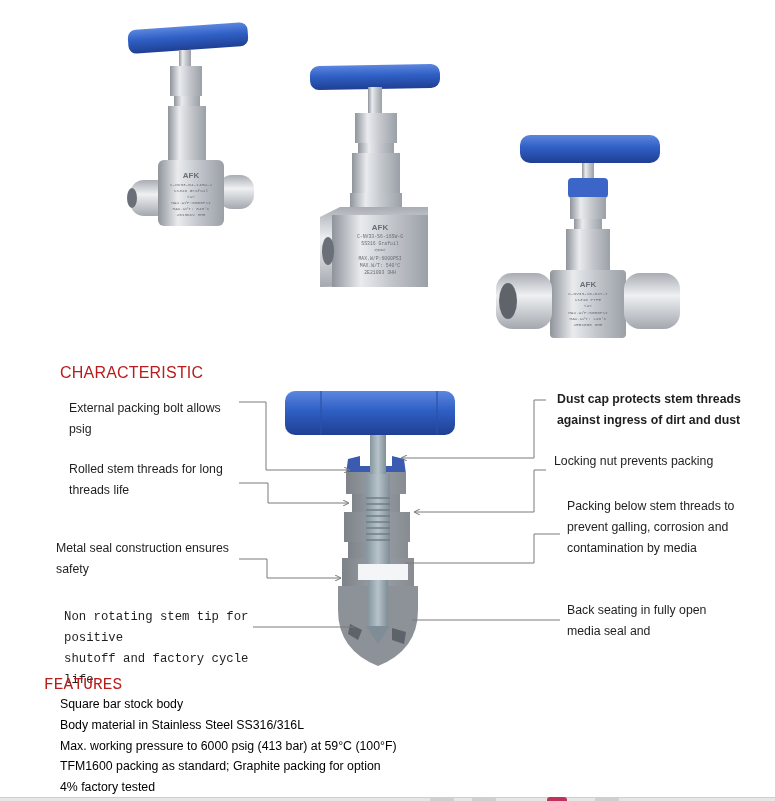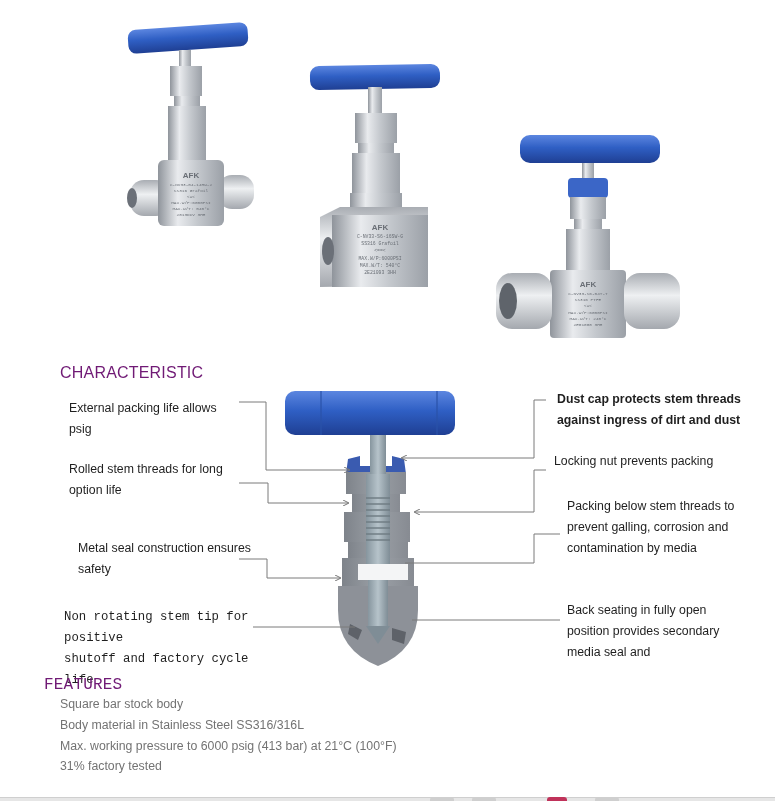--- a/index.html
+++ b/index.html
@@ -1,21 +1,21 @@
 <!DOCTYPE html>
 <html><head>
 <meta charset="utf-8">
 <style>
   html, body { margin:0; padding:0; background:#ffffff; }
   body { width:775px; height:801px; position:relative; overflow:hidden;
          font-family:"Liberation Sans", "DejaVu Sans", sans-serif; color:#1a1a1a; }
   .abs { position:absolute; }
-  .heading { font-size:16px; letter-spacing:0.2px; color:#701a75; }
+  .heading { font-size:16px; letter-spacing:0.2px; color:#b91c1c; }
   .callout { font-size:12.3px; line-height:21px; color:#1f1f1f; }
-  .feat { font-size:12.3px; line-height:20.8px; color:#737373; }
+  .feat { font-size:12.3px; line-height:20.8px; color:#000000; }
   .bottom-strip { position:absolute; left:0; top:797px; width:775px; height:4px; background:#e6e6e6; border-top:1px solid #cfcfcf; }
   .strip-dot { position:absolute; top:797px; height:4px; border-radius:3px 3px 0 0; }
   svg { position:absolute; overflow:visible; }
 </style>
 </head>
 <body>
 
 <div class="abs" style="left:100px;top:20px;width:200px;height:230px;">
   <svg width="200" height="230" viewBox="0 0 200 230">
     <defs>
@@ -100,28 +100,28 @@
       <text x="98" y="189">MAX.W/P:6000PSI</text>
         <text x="98" y="195">MAX.W/T: 240°C</text>
         <text x="98" y="201">2E01008 3HH</text>
     </g>
   </svg>
 </div>
 
 <div class="abs heading" style="left:60px;top:364px;">CHARACTERISTIC</div>
 
 <div class="abs callout" style="left:69px;top:398px;width:200px;">
-  <div>External packing life allows</div>
+  <div>External packing bolt allows</div>
   <div>psig</div>
 </div>
 <div class="abs callout" style="left:69px;top:459px;width:200px;">
   <div>Rolled stem threads for long</div>
-  <div>option life</div>
-</div>
-<div class="abs callout" style="left:78px;top:538px;width:210px;">
+  <div>threads life</div>
+</div>
+<div class="abs callout" style="left:56px;top:538px;width:210px;">
   <div>Metal seal construction ensures</div>
   <div>safety</div>
 </div>
 <div class="abs callout" style="left:64px;top:607px;width:220px;font-family:Liberation Mono, monospace;">
   <div>Non rotating stem tip for positive</div>
   <div>shutoff and factory cycle life</div>
 </div>
 
 <div class="abs callout" style="left:557px;top:389px;width:215px;font-weight:bold;">
   <div>Dust cap protects stem threads</div>
@@ -130,21 +130,20 @@
 <div class="abs callout" style="left:554px;top:451px;width:215px;">
   <div>Locking   nut   prevents   packing</div>
 </div>
 <div class="abs callout" style="left:567px;top:496px;width:205px;">
   <div>Packing below stem threads to</div>
   <div>prevent galling, corrosion and</div>
   <div>contamination by media</div>
 </div>
 <div class="abs callout" style="left:567px;top:600px;width:205px;">
   <div>Back seating in fully open</div>
-  <div>position provides secondary</div>
   <div>media seal and</div>
 </div>
 
 <div class="abs" style="left:280px;top:378px;width:180px;height:290px;">
   <svg width="180" height="290" viewBox="0 0 180 290">
     <defs>
       <linearGradient id="secG" x1="0" y1="0" x2="1" y2="0">
         <stop offset="0" stop-color="#7e838a"></stop>
           <stop offset="0.5" stop-color="#9ba0a6"></stop>
           <stop offset="1" stop-color="#878b92"></stop>
@@ -206,21 +205,22 @@
     <polyline points="546,470 534,470 534,512 415,512" marker-end="url(#arr)"></polyline>
     <polyline points="560,534 534,534 534,563 405,563"></polyline>
     <polyline points="560,620 412,620"></polyline>
   </g>
 </svg>
 
 <div class="abs heading" style="left:44px;top:676px;font-family:Liberation Mono, monospace;">FEATURES</div>
 <div class="abs" style="left:60px;top:694px;width:400px;">
   <div class="feat">Square bar stock body</div>
   <div class="feat">Body material in Stainless Steel SS316/316L</div>
-  <div class="feat">Max. working pressure to 6000 psig (413 bar) at 21°C (100°F)</div>
-  <div class="feat">31% factory tested</div>
+  <div class="feat">Max. working pressure to 6000 psig (413 bar) at 59°C (100°F)</div>
+  <div class="feat">TFM1600 packing as standard; Graphite packing for option</div>
+  <div class="feat">4% factory tested</div>
 </div>
 
 <div class="bottom-strip"></div>
 <div class="strip-dot" style="left:430px;width:24px;background:#cfcfcf;"></div>
 <div class="strip-dot" style="left:472px;width:24px;background:#cfcfcf;"></div>
 <div class="strip-dot" style="left:547px;width:20px;background:#c0325a;"></div>
 <div class="strip-dot" style="left:595px;width:24px;background:#cfcfcf;"></div>
 
 </body></html>

